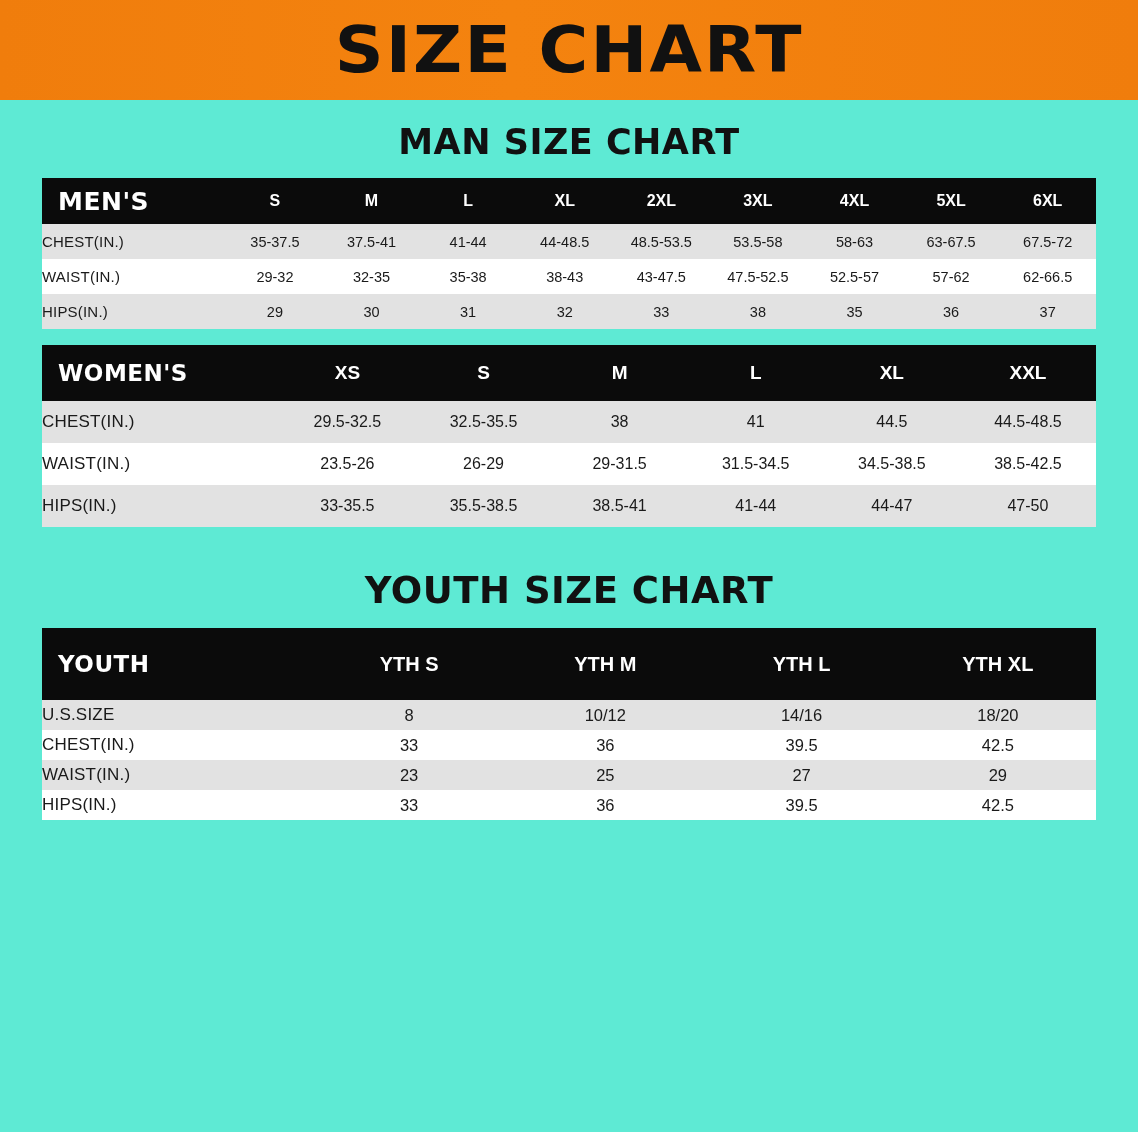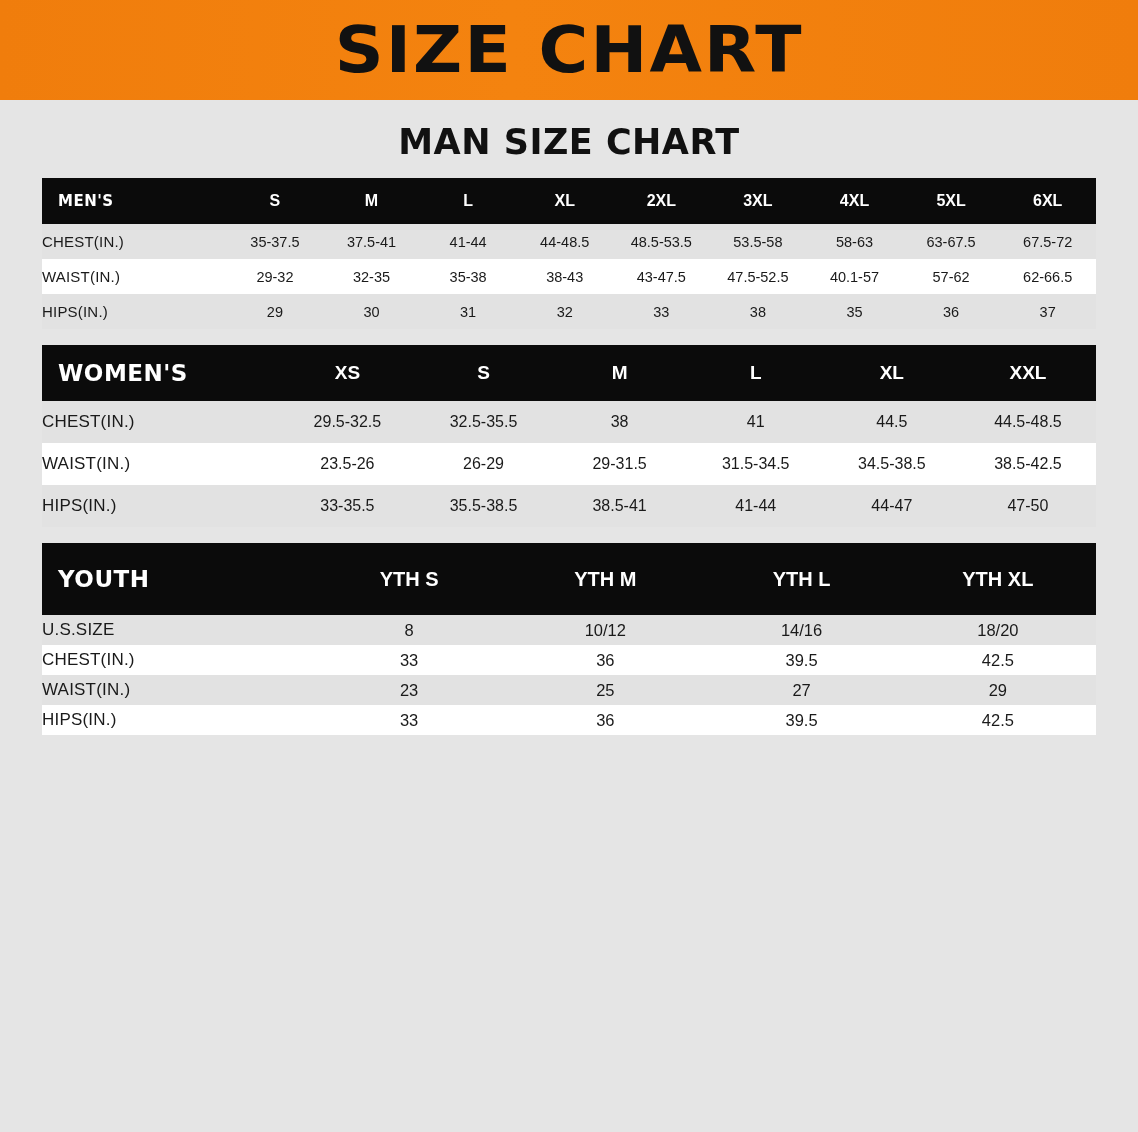--- a/index.html
+++ b/index.html
@@ -10,21 +10,21 @@
     width: 1138px;
     height: 1132px;
     background: #ffffff;
     font-family: "Liberation Sans", sans-serif;
     overflow: hidden;
   }
   .page {
     position: relative;
     width: 1138px;
     height: 1132px;
-    background: #e5e5e5;
+    background: #5eead4;
   }
 
   
   .banner {
     height: 100px;
     background: linear-gradient(90deg, #f07d0c 0%, #f4830f 45%, #f07d0c 100%);
     display: flex;
     align-items: center;
     justify-content: center;
   }
@@ -89,21 +89,21 @@
     text-align: left;
     font-size: 16px;
     letter-spacing: 0.2px;
   }
   .row-shade td { background: #e2e2e2; }
   .row-plain td { background: #ffffff; }
 
   
   #men-table th, #men-table td { font-size: 14.5px; }
   #men-table thead th { font-size: 16px; }
-  #men-table thead th.label-head { font-size: 15px; }
+  #men-table thead th.label-head { font-size: 25px; }
   #men-table td.rowlabel { font-size: 15px; }
 
   
   #women-table th, #women-table td { font-size: 16px; height: 42px; }
   #women-table thead th { font-size: 19px; height: 56px; }
   #women-table thead th.label-head { font-size: 23px; }
   #women-table td.rowlabel { font-size: 17px; }
 
   
   #youth-table th, #youth-table td { font-size: 16.5px; height: 30px; }
@@ -162,21 +162,21 @@
           <td>67.5-72</td>
         </tr>
         <tr class="row-plain">
           <td class="rowlabel">WAIST(IN.)</td>
           <td>29-32</td>
           <td>32-35</td>
           <td>35-38</td>
           <td>38-43</td>
           <td>43-47.5</td>
           <td>47.5-52.5</td>
-          <td>40.1-57</td>
+          <td>52.5-57</td>
           <td>57-62</td>
           <td>62-66.5</td>
         </tr>
         <tr class="row-shade">
           <td class="rowlabel">HIPS(IN.)</td>
           <td>29</td>
           <td>30</td>
           <td>31</td>
           <td>32</td>
           <td>33</td>
@@ -227,20 +227,21 @@
           <td>35.5-38.5</td>
           <td>38.5-41</td>
           <td>41-44</td>
           <td>44-47</td>
           <td>47-50</td>
         </tr>
       </tbody>
     </table>
   </div>
 
+  <div class="section-title youth-title">YOUTH SIZE CHART</div>
   <div class="tbl-wrap">
     <table class="size" id="youth-table">
       <thead>
         <tr>
           <th class="label-head" style="width:24%">YOUTH</th>
           <th>YTH S</th>
           <th>YTH M</th>
           <th>YTH L</th>
           <th>YTH XL</th>
         </tr>

